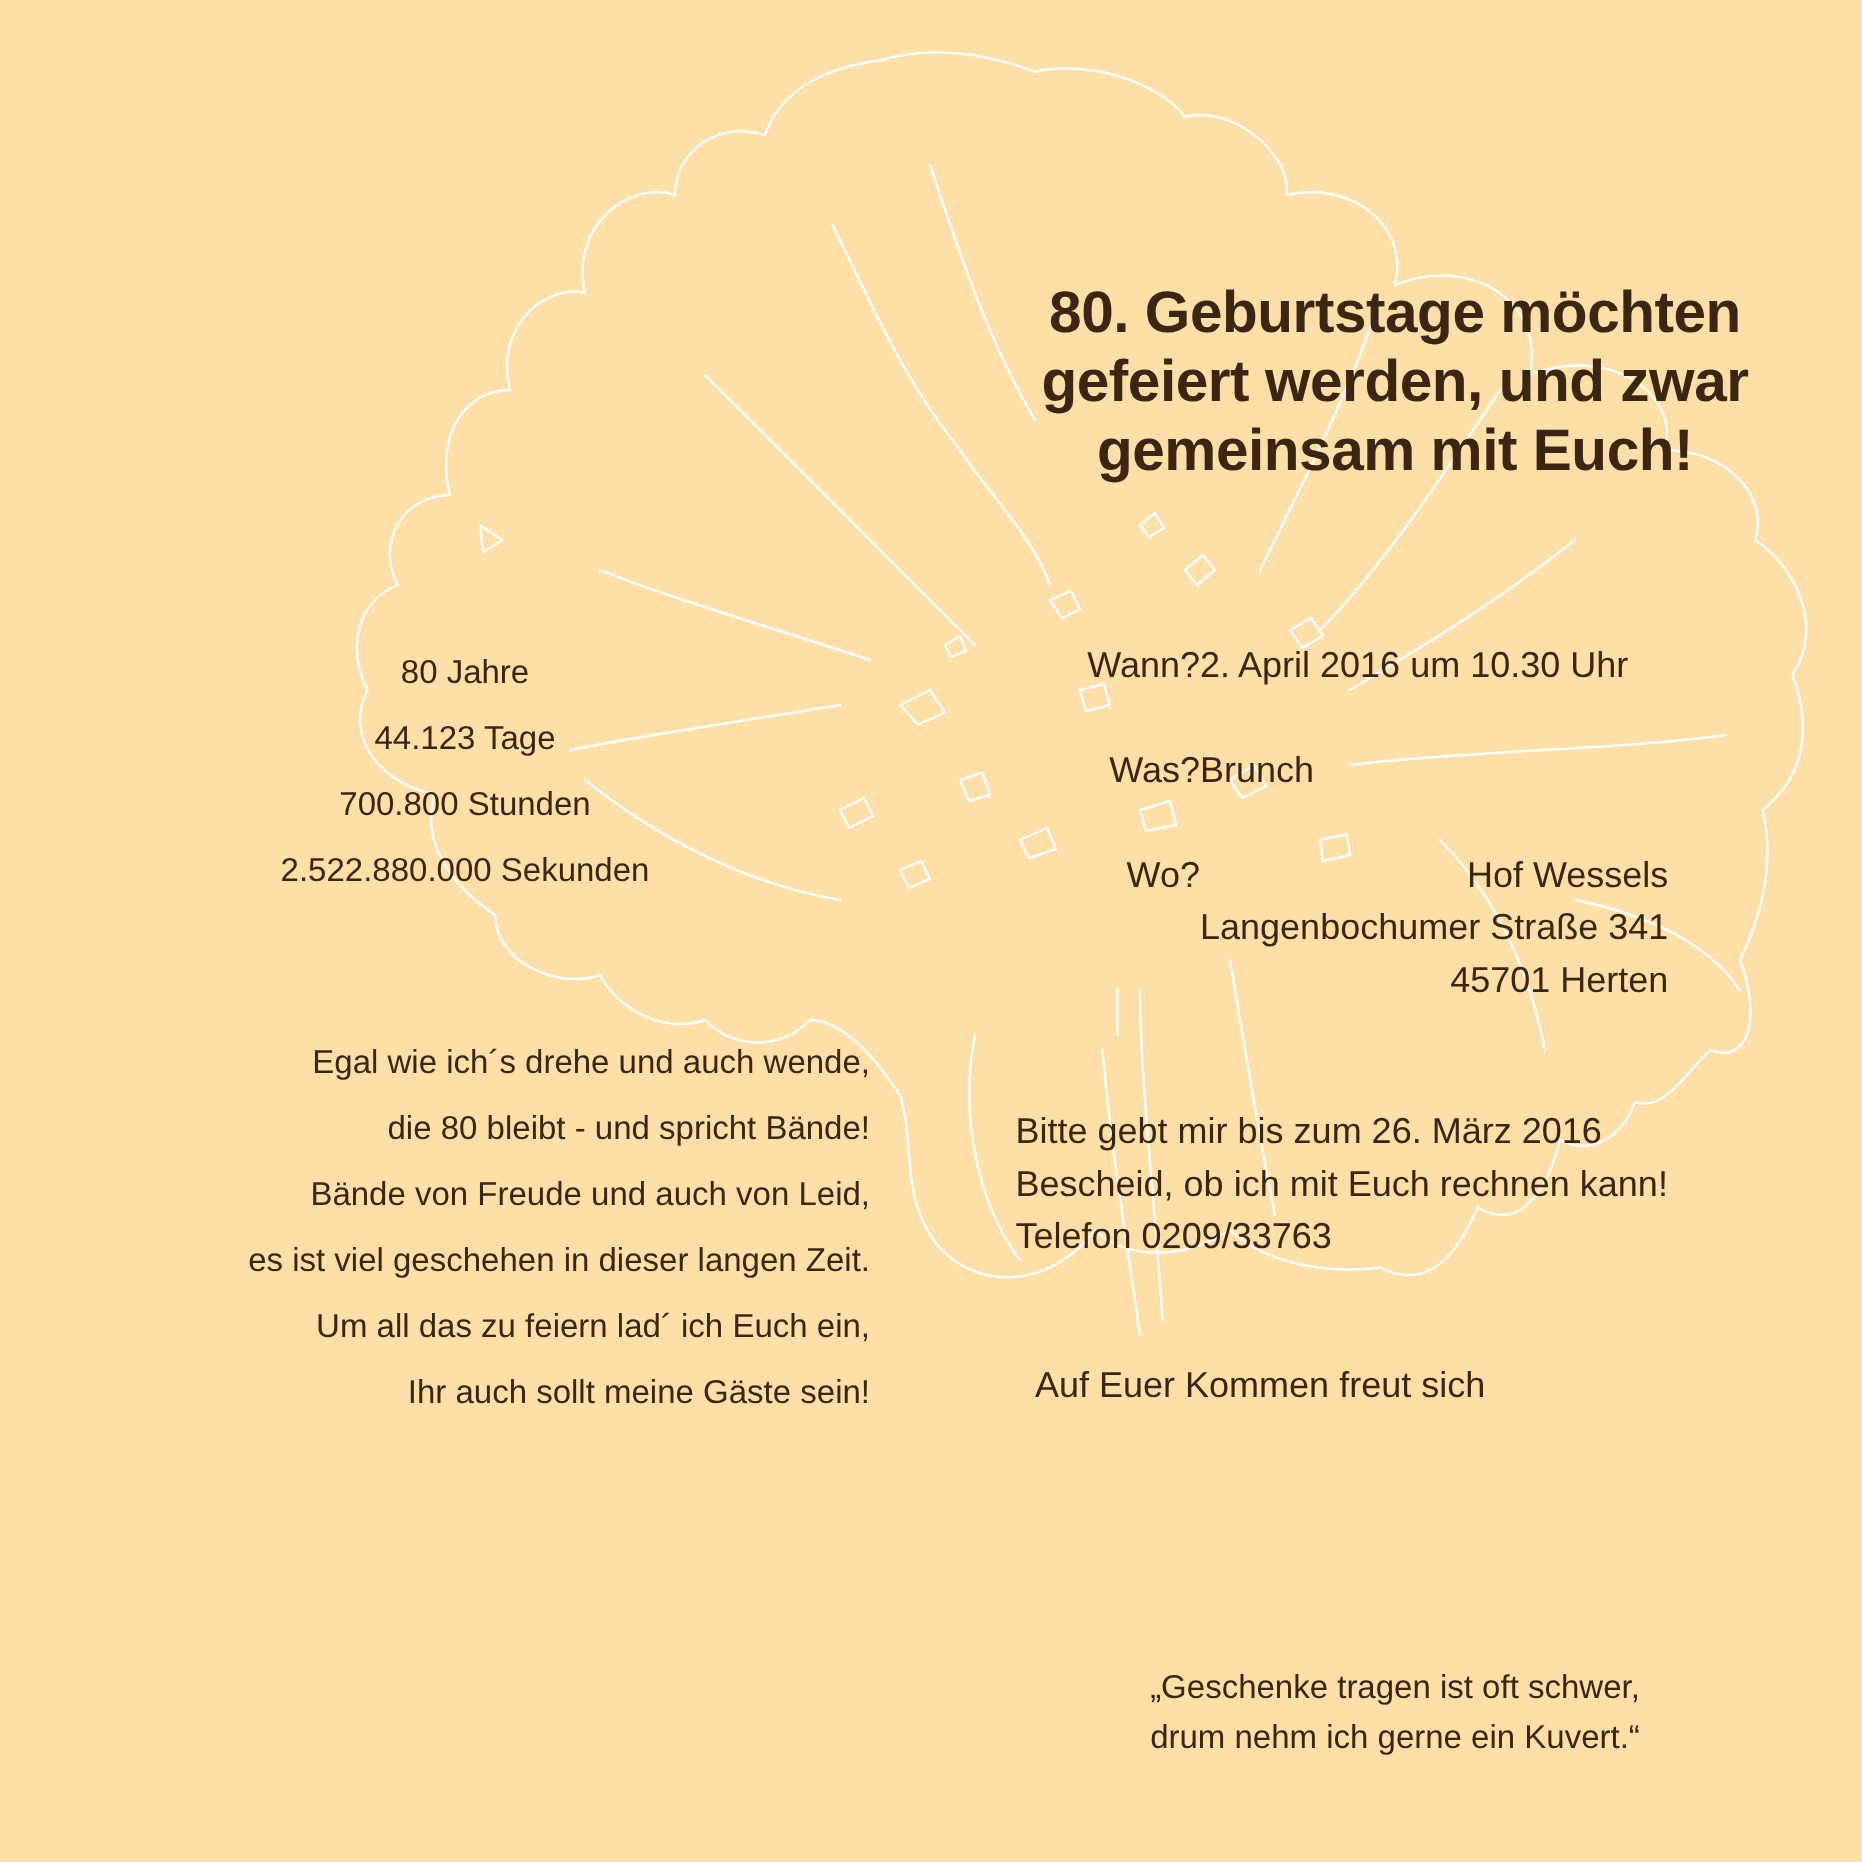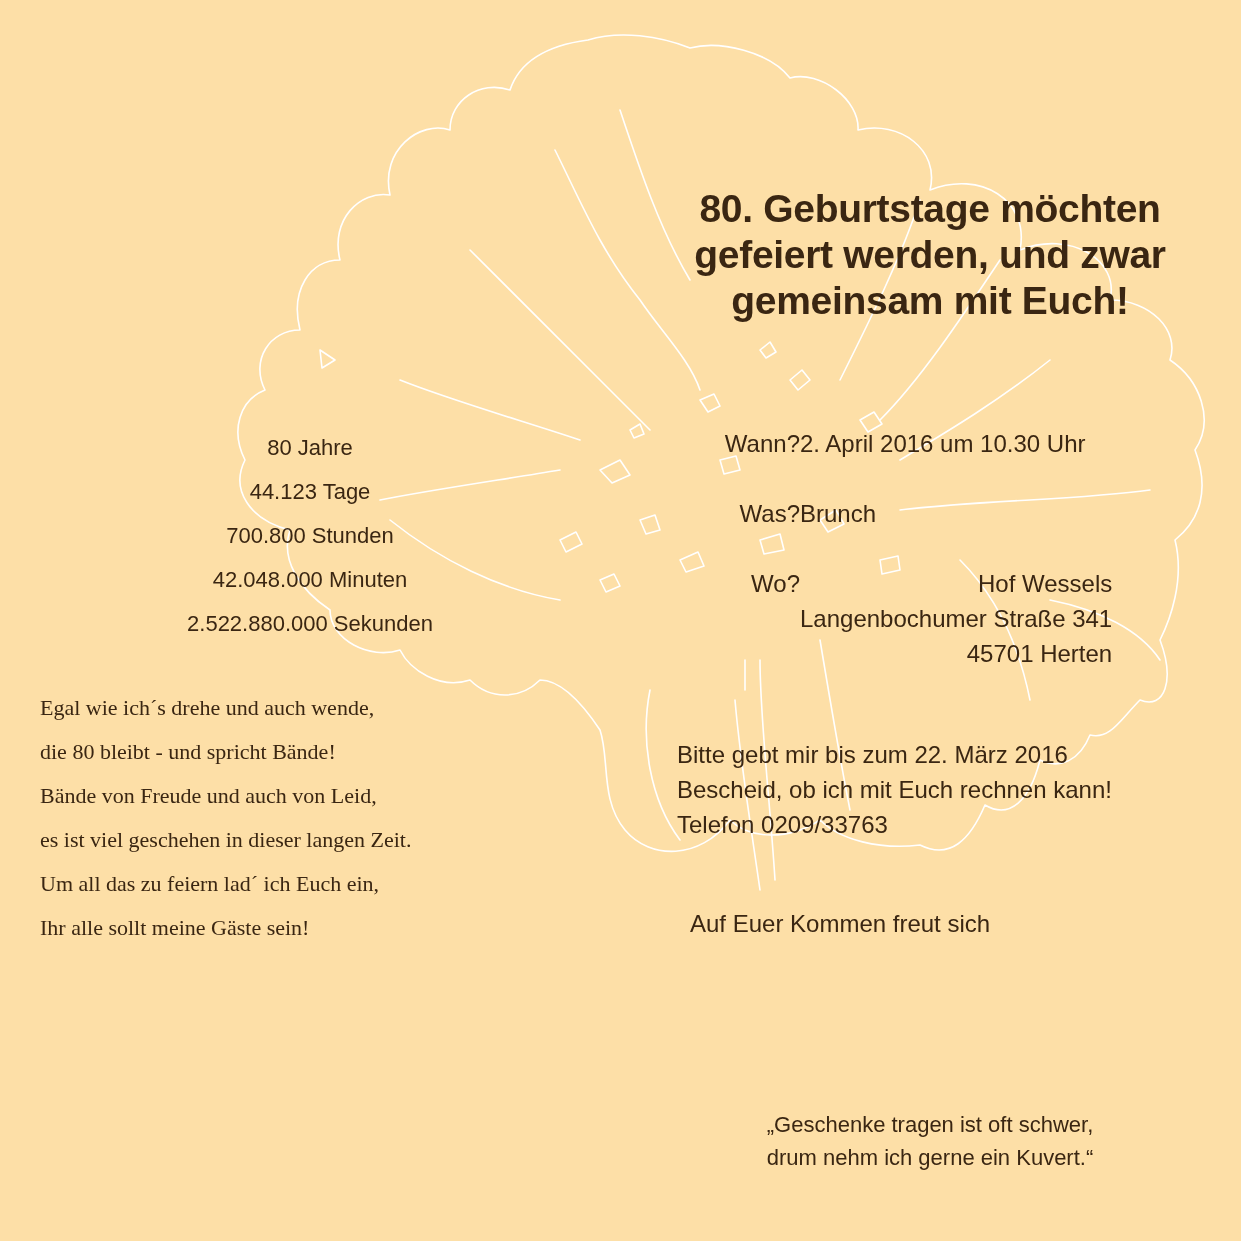--- a/index.html
+++ b/index.html
@@ -21,21 +21,21 @@
   .headline div { white-space: nowrap; }
 
   .stats {
     position: absolute; left: 110px; top: 426px; width: 400px;
     text-align: center; font-size: 22px; line-height: 44px;
   }
   .stats div { white-space: nowrap; }
 
   .poem {
     position: absolute; left: 40px; top: 686px; width: 540px;
-    text-align: left; font-size: 22px; line-height: 44px; font-family: Liberation Serif, serif;
+    text-align: right; font-size: 22px; line-height: 44px;
   }
   .poem div { white-space: nowrap; }
 
   .details { position: absolute; left: 677px; top: 426px; font-size: 24px; }
   .detail-row { display: flex; margin-bottom: 35px; line-height: 35px; text-align: right; }
   .detail-row .lbl { width: 123px; flex: none; }
   .detail-row .val div { white-space: nowrap; }
 
   .rsvp {
     position: absolute; left: 677px; top: 737px; font-size: 24px; line-height: 35px;
@@ -98,31 +98,30 @@
 <div class="headline">
   <div>80. Geburtstage möchten</div>
   <div>gefeiert werden, und zwar</div>
   <div>gemeinsam mit Euch!</div>
 </div>
 
 <div class="stats">
   <div>80 Jahre</div>
   <div>44.123 Tage</div>
   <div>700.800 Stunden</div>
-  <div>42.048.000 Minuten</div>
   <div>2.522.880.000 Sekunden</div>
 </div>
 
 <div class="poem">
   <div>Egal wie ich´s drehe und auch wende,</div>
   <div>die 80 bleibt - und spricht Bände!</div>
   <div>Bände von Freude und auch von Leid,</div>
   <div>es ist viel geschehen in dieser langen Zeit.</div>
   <div>Um all das zu feiern lad´ ich Euch ein,</div>
-  <div>Ihr alle sollt meine Gäste sein!</div>
+  <div>Ihr auch sollt meine Gäste sein!</div>
 </div>
 
 <div class="details">
   <div class="detail-row">
     <div class="lbl">Wann?</div>
     <div class="val">
       <div>2. April 2016 um 10.30 Uhr</div>
     </div>
   </div>
   <div class="detail-row">
@@ -135,21 +134,21 @@
     <div class="lbl">Wo?</div>
     <div class="val">
       <div>Hof Wessels</div>
       <div>Langenbochumer Straße 341</div>
       <div>45701 Herten</div>
     </div>
   </div>
 </div>
 
 <div class="rsvp">
-  <div>Bitte gebt mir bis zum 22. März 2016</div>
+  <div>Bitte gebt mir bis zum 26. März 2016</div>
   <div>Bescheid, ob ich mit Euch rechnen kann!</div>
   <div>Telefon 0209/33763</div>
 </div>
 
 <div class="signoff">Auf Euer Kommen freut sich</div>
 
 <div class="quote">
   <div>„Geschenke tragen ist oft schwer,</div>
   <div>drum nehm ich gerne ein Kuvert.“</div>
 </div>

